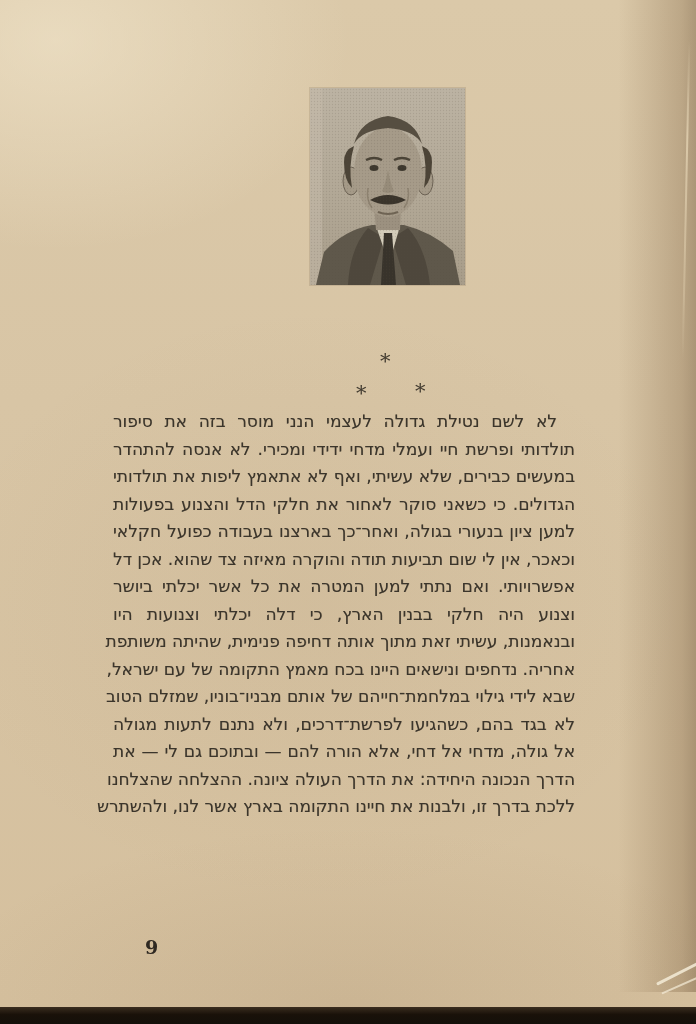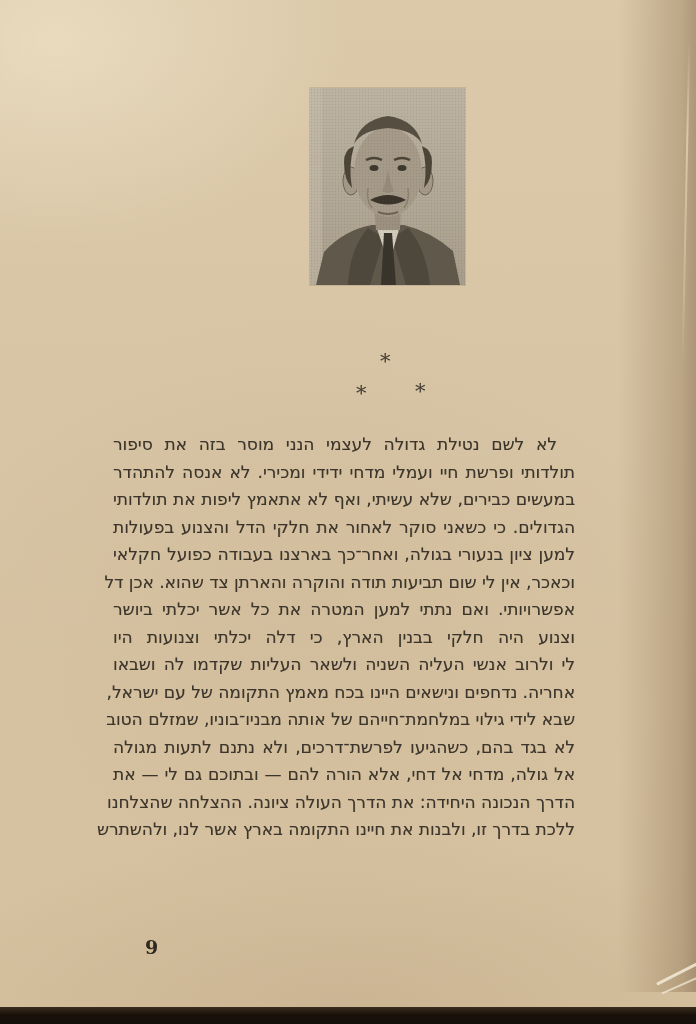--- a/index.html
+++ b/index.html
@@ -70,21 +70,21 @@
     font-size: 21px; line-height: 10px;
     font-family: "DejaVu Serif", serif;
   }
   .star.top   { left: 380px; top: 356px; }
   .star.left  { left: 356px; top: 388px; }
   .star.right { left: 415px; top: 386px; }
 
   
   .text-block {
     position: absolute;
-    left: 113px; top: 431px;
+    left: 113px; top: 408px;
     width: 462px;
     direction: rtl;
     color: #3b352b;
     font-size: 17px;
     text-shadow: 0.3px 0.3px 0 rgba(59,53,43,0.35);
   }
   .line {
     height: 27.5px;
     line-height: 27.5px;
     text-align: justify;
@@ -169,26 +169,26 @@
     <span class="star left">*</span>
     <span class="star right">*</span>
   </div>
 
   <div class="text-block">
     <div class="line indent">לא לשם נטילת גדולה לעצמי הנני מוסר בזה את סיפור</div>
     <div class="line">תולדותי ופרשת חיי ועמלי מדחי ידידי ומכירי. לא אנסה להתהדר</div>
     <div class="line">במעשים כבירים, שלא עשיתי, ואף לא אתאמץ ליפות את תולדותי</div>
     <div class="line">הגדולים. כי כשאני סוקר לאחור את חלקי הדל והצנוע בפעולות</div>
     <div class="line">למען ציון בנעורי בגולה, ואחר־כך בארצנו בעבודה כפועל חקלאי</div>
-    <div class="line">וכאכר, אין לי שום תביעות תודה והוקרה והארתן צד שהוא. אכן דל</div>
+    <div class="line">וכאכר, אין לי שום תביעות תודה והוקרה מאיזה צד שהוא. אכן דל</div>
     <div class="line">אפשרויותי. ואם נתתי למען המטרה את כל אשר יכלתי ביושר</div>
     <div class="line">וצנוע היה חלקי בבנין הארץ, כי דלה יכלתי וצנועות היו</div>
-    <div class="line">לי ולרוב אנשי העליה השניה ולשאר העליות שקדמו לה ושבאו</div>
+    <div class="line">ובנאמנות, עשיתי זאת מתוך אותה דחיפה פנימית, שהיתה משותפת</div>
     <div class="line">אחריה. נדחפים ונישאים היינו בכח מאמץ התקומה של עם ישראל,</div>
-    <div class="line">שבא לידי גילוי במלחמת־חייהם של אותה מבניו־בוניו, שמזלם הטוב</div>
+    <div class="line">שבא לידי גילוי במלחמת־חייהם של אותם מבניו־בוניו, שמזלם הטוב</div>
     <div class="line">לא בגד בהם, כשהגיעו לפרשת־דרכים, ולא נתנם לתעות מגולה</div>
     <div class="line">אל גולה, מדחי אל דחי, אלא הורה להם — ובתוכם גם לי — את</div>
     <div class="line">הדרך הנכונה היחידה: את הדרך העולה ציונה. ההצלחה שהצלחנו</div>
     <div class="line">ללכת בדרך זו, ולבנות את חיינו התקומה בארץ אשר לנו, ולהשתרש</div>
   </div>
 
   <div class="page-number">9</div>
 
   <div class="page-right-edge">
     <div class="page-crease"></div>

